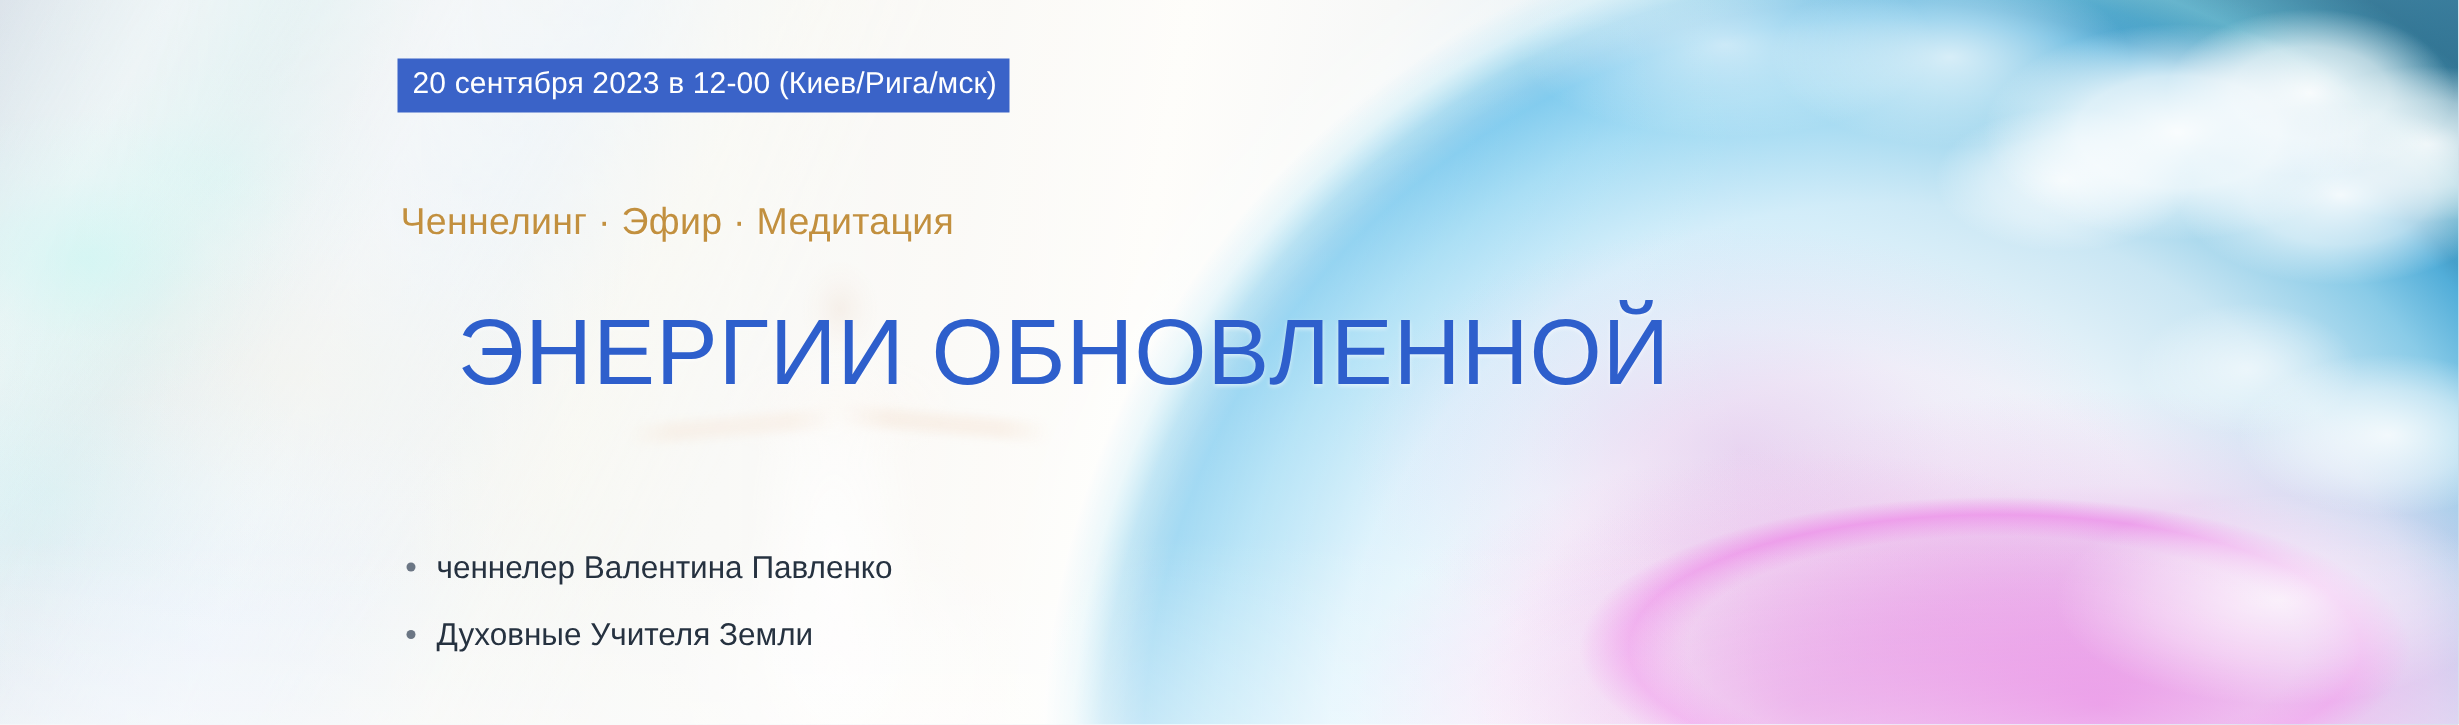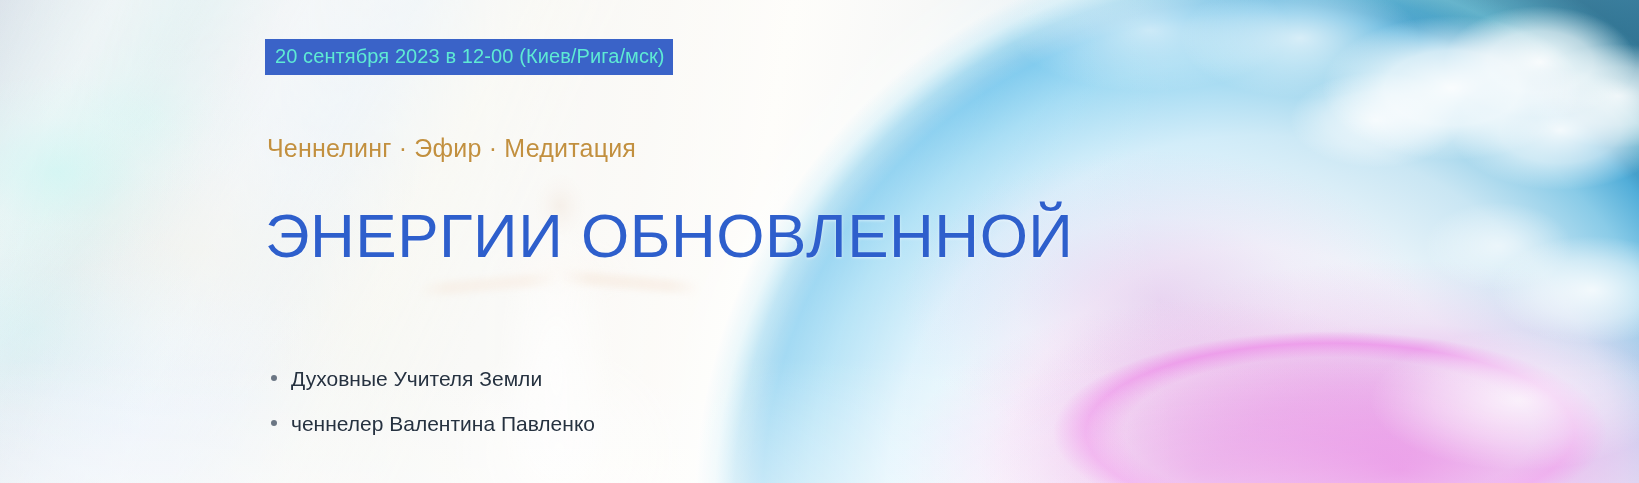--- a/index.html
+++ b/index.html
@@ -199,21 +199,21 @@
     width: 900px;
     height: 100%;
   }
 
   .date-badge {
     position: absolute;
     top: 39px;
     left: 0;
     display: inline-block;
     background: #3a63c8;
-    color: #5eead4;
+    color: #ffffff;
     font-size: 20px;
     line-height: 1;
     padding: 7px 8px 9px 10px;
     letter-spacing: 0.1px;
     white-space: nowrap;
   }
 
   .eyebrow {
     position: absolute;
     top: 136px;
@@ -232,21 +232,21 @@
     left: 0;
     margin: 0;
     color: #2e5fcc;
     font-size: 62px;
     font-weight: 300;
     line-height: 1.24;
     letter-spacing: 0.5px;
     white-space: nowrap;
     text-shadow: 0 1px 3px rgba(255,255,255,0.55);
   }
-  .headline .hl-line { display: block; }
+  .headline .hl-line { display: block; margin-left: 40px; }
 
   .bullets {
     position: absolute;
     top: 368px;
     left: 4px;
     margin: 0;
     padding: 0;
     list-style: none;
   }
   .bullets li {
@@ -296,22 +296,22 @@
 
     <div class="eyebrow">Ченнелинг · Эфир · Медитация</div>
 
     <h1 class="headline">
       <span class="hl-line">ЭНЕРГИИ ОБНОВЛЕННОЙ</span>
     </h1>
 
     <ul class="bullets">
       <li>
         <span class="dot"></span>
-        <span>Духовные Учителя Земли</span>
+        <span>ченнелер Валентина Павленко</span>
       </li>
       <li>
         <span class="dot"></span>
-        <span>ченнелер Валентина Павленко</span>
+        <span>Духовные Учителя Земли</span>
       </li>
     </ul>
 
   </div>
 </div>
 
 </body></html>

